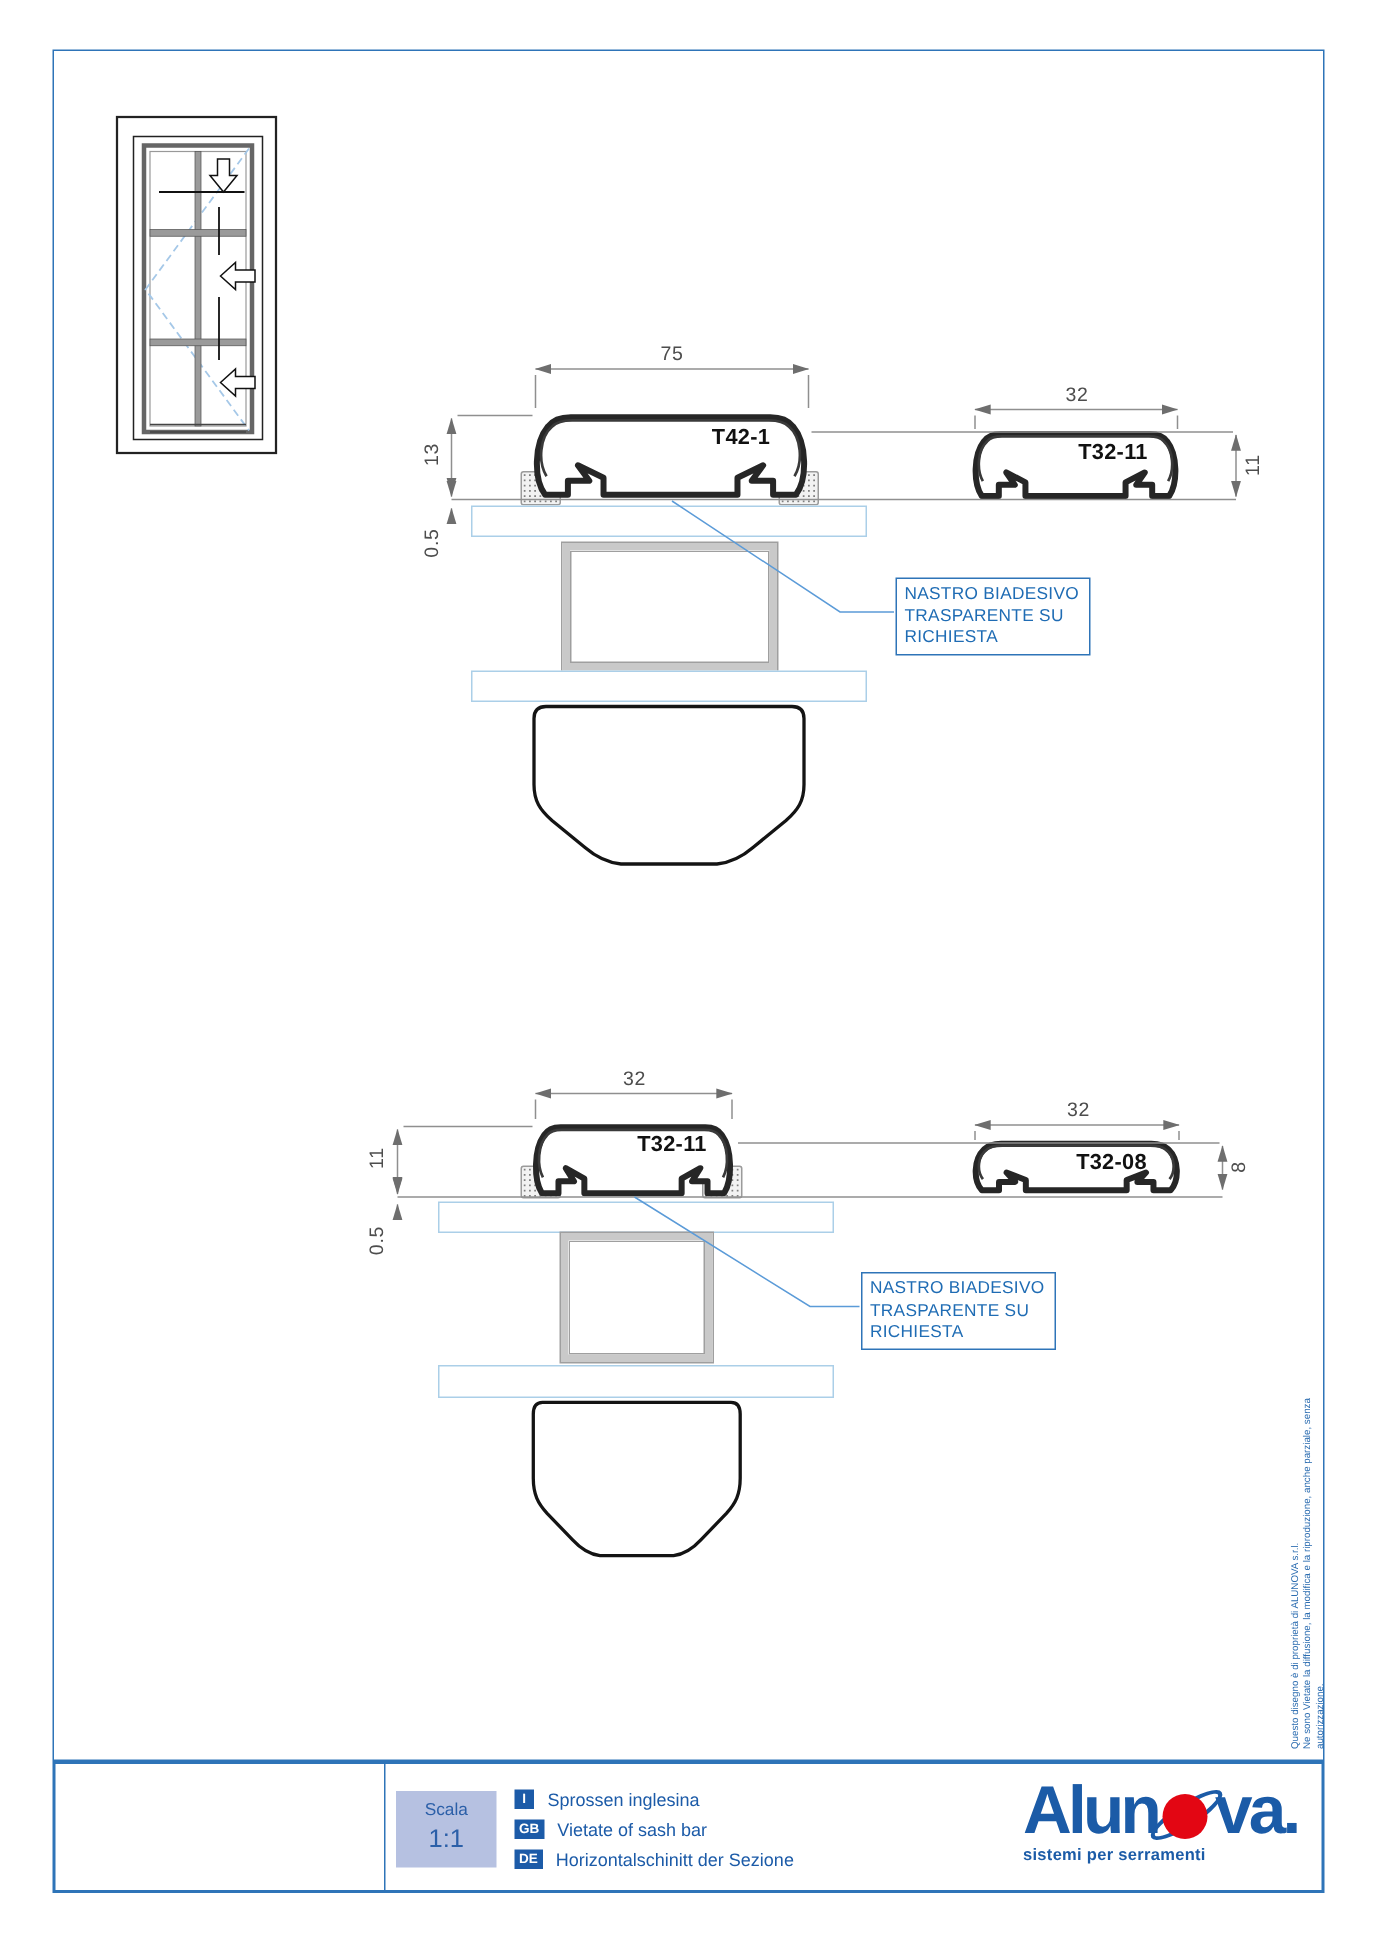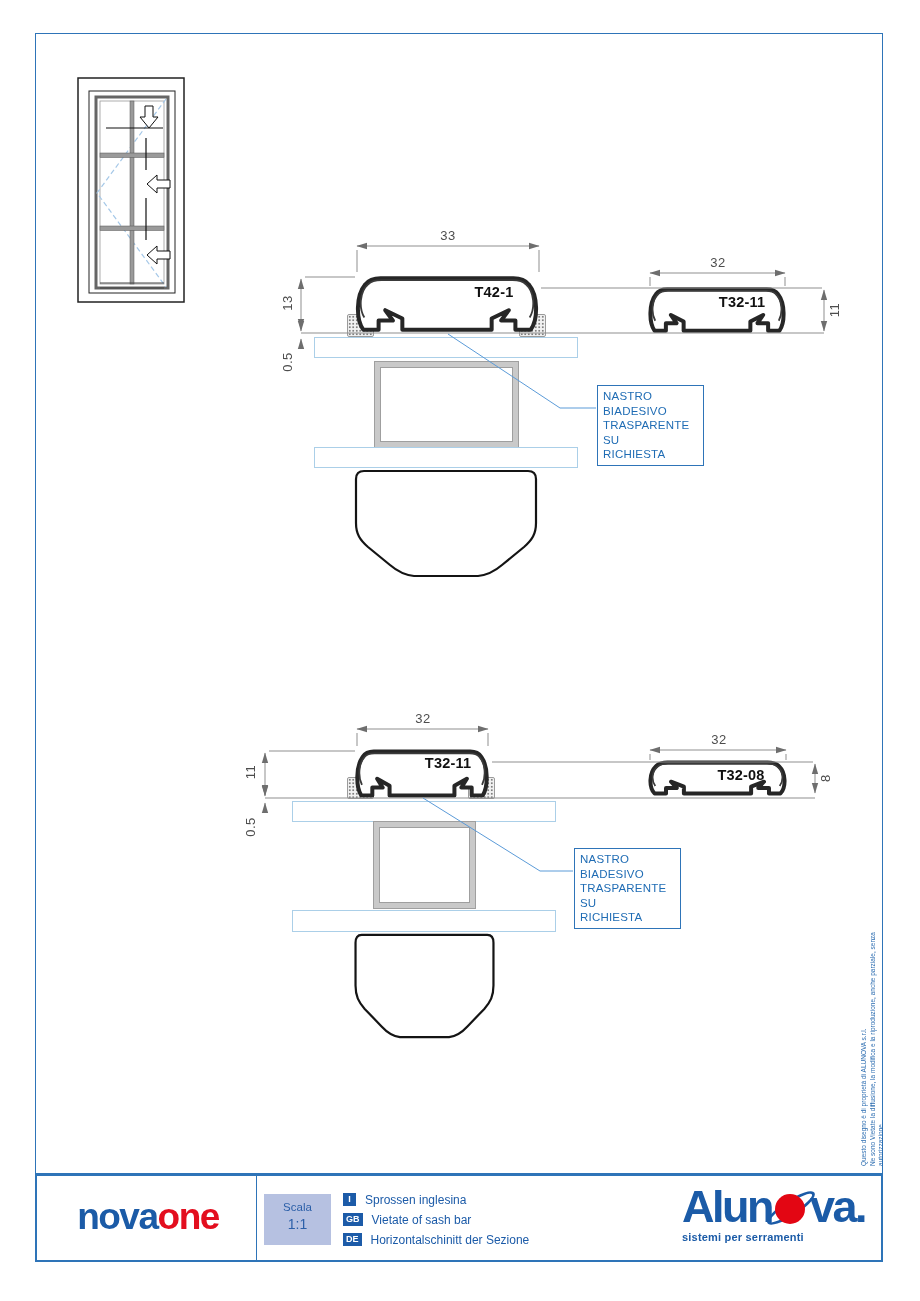--- a/index.html
+++ b/index.html
@@ -30,46 +30,46 @@
     box-shadow: inset 0 0 0 1px #9F9F9F, 0 0 0 1px #9F9F9F;
   }
   
   .pad {
     position:absolute; background-color:#F2F2F2; border:1px solid #9B9B9B; border-radius:2px;
     background-image: radial-gradient(circle, #7F7F7F 0.7px, transparent 0.9px);
     background-size: 3.5px 3.5px;
   }
   
   .note {
-    position:absolute; width:107px; border:1px solid #2E74B8; background:#fff;
+    position:absolute; width:130px; border:1px solid #2E74B8; background:#fff;
     color:#1F6CB4; font-size:11.5px; line-height:14.5px; padding:3px 5px;
     white-space:pre-line; letter-spacing:0.2px;
   }
   
   .side-note {
     position:absolute; left:860px; top:898px; width:18px; height:268px;
     writing-mode:vertical-rl; transform:rotate(180deg);
     font-size:6.5px; line-height:8.5px; color:#2B6CB0; white-space:pre-line;
   }
   
   .title-block { left:35px; top:1174px; width:848px; height:88px; border:2px solid #2E74B8; background:#fff; }
   .tb-divider { position:absolute; left:219px; top:0; width:1px; height:100%; background:#2E74B8; }
   .brand-left { position:absolute; left:30px; top:20px; width:162px; text-align:center;
     font-size:37px; font-weight:bold; letter-spacing:-1.5px; }
   .brand-left .b1 { color:#1B5BA7; } .brand-left .b2 { color:#E30E1E; }
   .scale-box { position:absolute; left:227px; top:18px; width:67px; height:51px; background:#B6C1E1;
     text-align:center; color:#2B5FA8; }
   .scale-box .s-label { font-size:11.5px; margin-top:7px; }
-  .scale-box .s-value { font-size:14px; margin-top:3px; }
+  .scale-box .s-value { font-size:17px; margin-top:3px; }
   .lang-row { position:absolute; left:306px; height:15px; display:flex; align-items:center; }
   .lang-badge { display:inline-block; min-width:13px; padding:0 3px; height:13.5px; background:#1C5BA8;
     color:#fff; font-size:9px; font-weight:bold; text-align:center; line-height:13.5px; }
   .lang-text { margin-left:9px; font-size:12px; color:#1C5BA8; white-space:nowrap; }
   .brand-right { position:absolute; left:645px; top:8px; width:200px; }
-  .alun-row { display:flex; align-items:flex-start; color:#1B5BA7; font-size:45px; font-weight:bold; letter-spacing:-2.5px; line-height:46px; }
+  .alun-row { display:flex; align-items:flex-end; color:#1B5BA7; font-size:45px; font-weight:bold; letter-spacing:-2.5px; line-height:46px; }
   .planet { position:relative; display:inline-block; width:38px; height:44px; }
   .planet .ball { position:absolute; left:3px; top:10px; width:30px; height:30px; background:#E30613; border-radius:50%; }
   .planet .ring { position:absolute; left:-9px; top:16px; width:56px; height:16px;
     border:3.5px solid #1B5BA7; border-radius:50%; transform:rotate(-33deg); }
   .tagline { margin-top:1px; font-size:11px; font-weight:bold; color:#1B5BA7; letter-spacing:0.2px; }
   svg { display:block; }
 </style>
 </head>
 <body>
 
@@ -180,38 +180,35 @@
       <line x1="650" y1="754" x2="650" y2="760"></line>
       <line x1="786" y1="754" x2="786" y2="760"></line>
       <line x1="815" y1="764" x2="815" y2="793" marker-start="url(#ar)" marker-end="url(#ar)"></line>
     </g>
     <g stroke="#5B9BD8" stroke-width="1" fill="none">
       <polyline points="448,334 560,408 596,408"></polyline>
       <polyline points="423,798 540,871 573,871"></polyline>
     </g>
   </svg>
 
-  <div class="dim" style="left:433px;top:229px">33</div>
+  <div class="dim" style="left:433px;top:229px">75</div>
   <div class="dim rot" style="left:266px;top:296px">13</div>
   <div class="dim rot" style="left:266px;top:355px">0.5</div>
   <div class="dim" style="left:703px;top:256px">32</div>
   <div class="dim rot" style="left:813px;top:303px">11</div>
   <div class="dim" style="left:408px;top:712px">32</div>
   <div class="dim rot" style="left:229px;top:765px">11</div>
   <div class="dim rot" style="left:229px;top:820px">0.5</div>
   <div class="dim" style="left:704px;top:733px">32</div>
   <div class="dim rot" style="left:804px;top:771px">8</div>
 
   <div class="side-note">Questo disegno è di proprietà di ALUNOVA s.r.l.
 Ne sono Vietate la diffusione, la modifica e la riproduzione, anche parziale, senza autorizzazione.</div>
 
   <div class="abs title-block">
-    <div class="brand-left">
-      <span class="b1">nova</span><span class="b2">one</span>
-    </div>
     <div class="tb-divider"></div>
     <div class="scale-box">
       <div class="s-label">Scala</div>
       <div class="s-value">1:1</div>
     </div>
     <div class="lang-row" style="top:16px">
       <span class="lang-badge">I</span>
       <span class="lang-text">Sprossen inglesina</span>
     </div>
     <div class="lang-row" style="top:36px">

